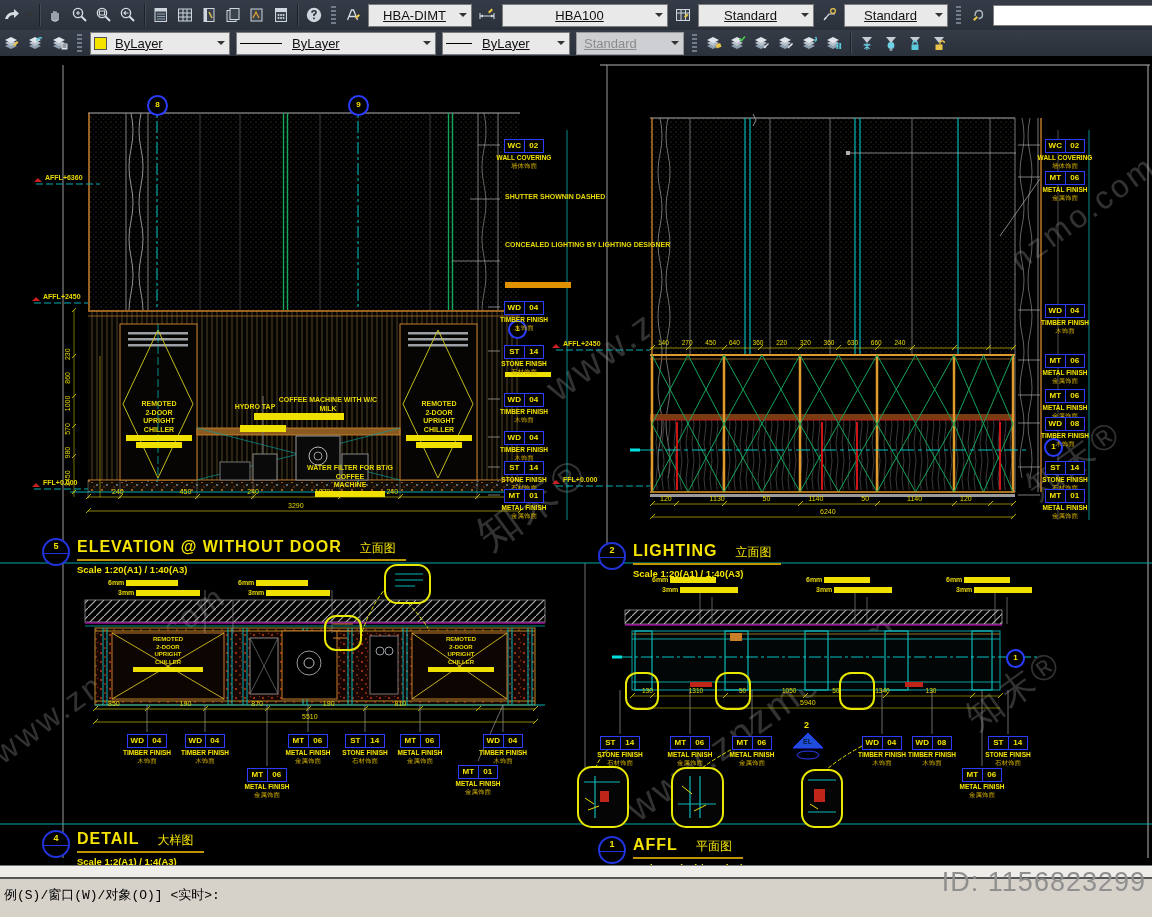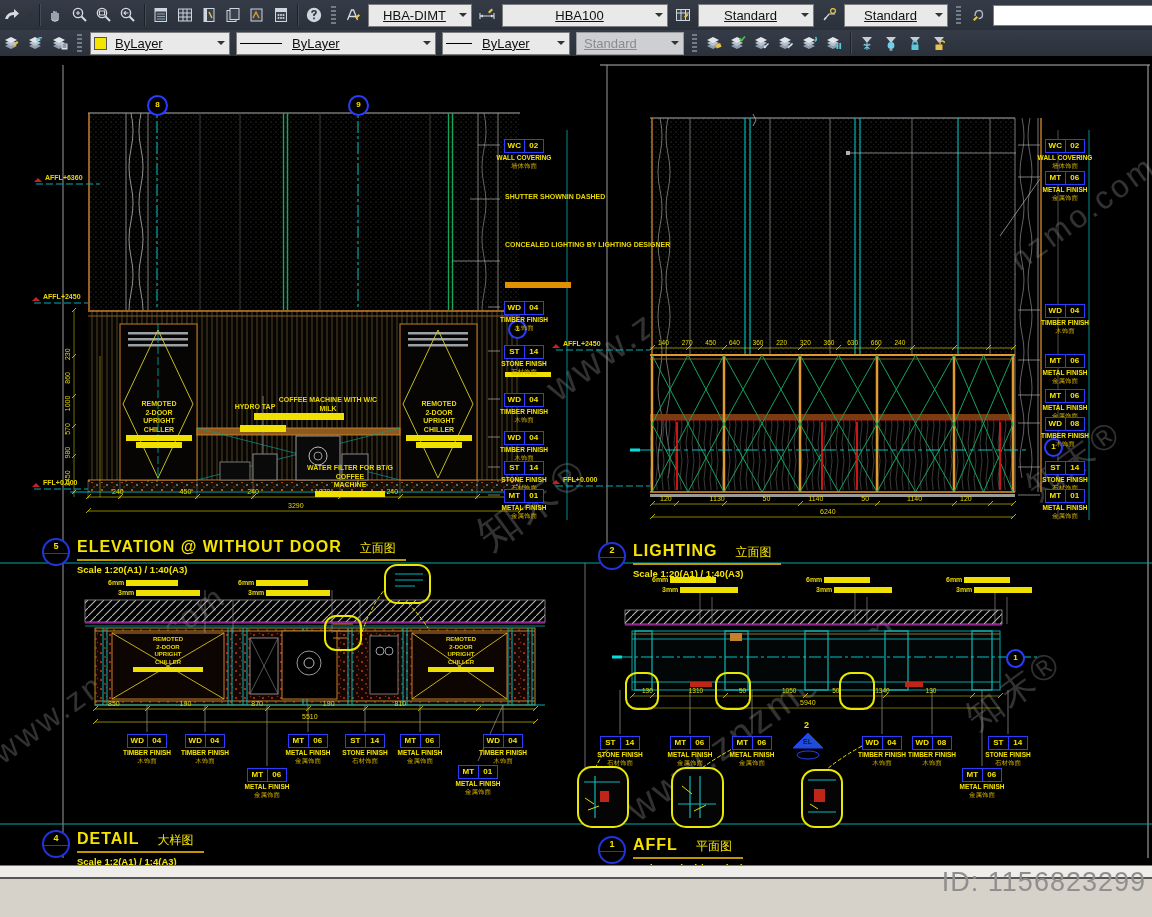--- a/index.html
+++ b/index.html
@@ -976,16 +976,17 @@
             <span class="tcn">平面图</span>
           </div>
     <div class="tscale">Scale 1:20(A1) / 1:40(A3)</div>
         </div>
   </div>
 
 </div>
 
 <div class="statusbar">
   <div class="sbline1"></div>
+  <div class="sbprompt">例(S)/窗口(W)/对象(O)] &lt;实时&gt;:</div>
   <span class="sbid">ID: 1156823299</span>
 </div>
 
 </div>
 
 </body></html>

